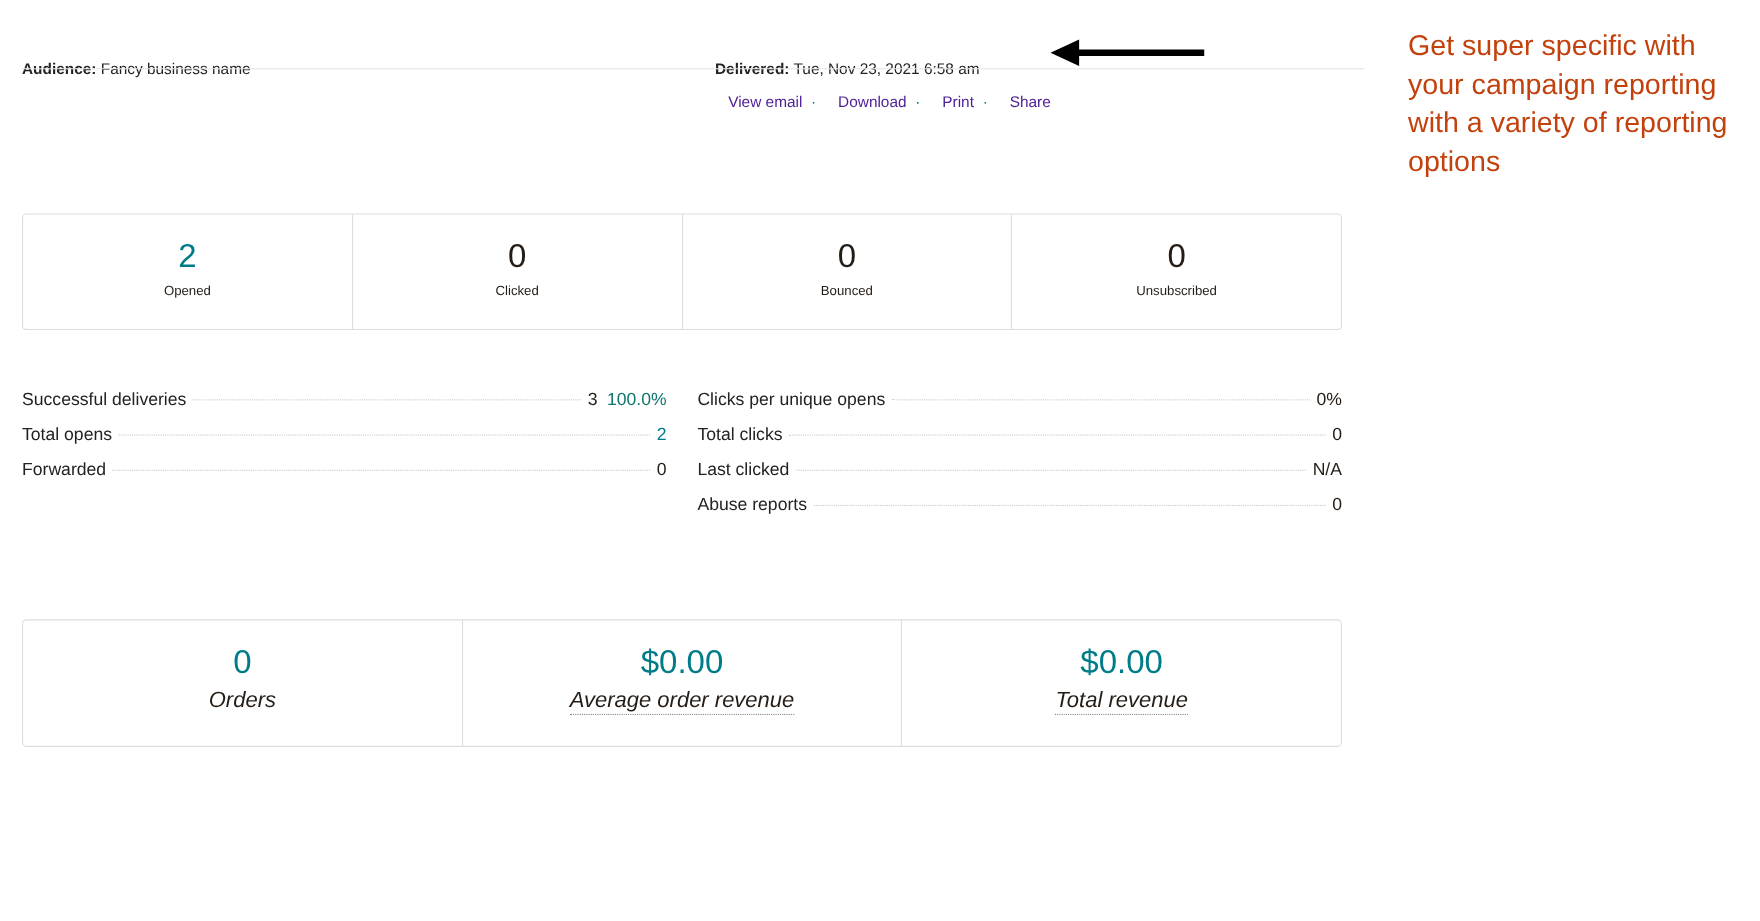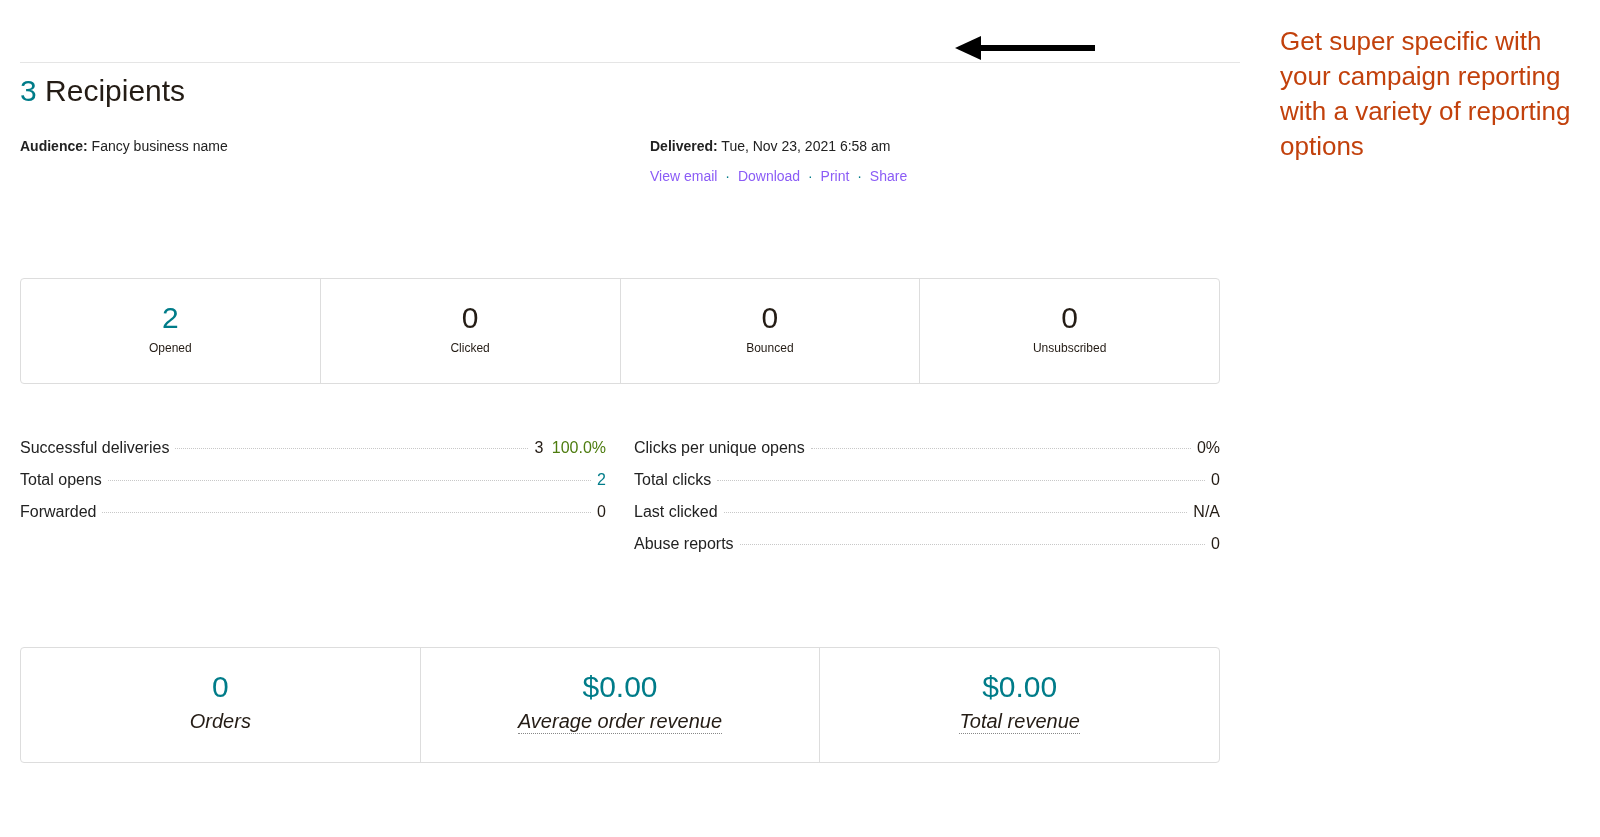--- a/index.html
+++ b/index.html
@@ -21,38 +21,38 @@
   .title { margin-top: 50px; font-size: 30px; font-weight: 400; color: #241c15; }
   .title .num { color: #007c89; }
 
   
   .meta { display: flex; margin-top: 30px; font-size: 14px; }
   .meta-left { width: 630px; }
   .meta-right { flex: 1; }
   .meta-row { margin-bottom: 14px; color: #222; }
   .meta-row .lab { font-weight: 600; }
   .actions { color: #007c89; }
-  .actions .link { color: #8b5cf6; cursor: pointer; }
+  .actions .link { color: #4c1d95; cursor: pointer; margin-left: 12px; }
   .actions .sep { color: #007c89; margin: 0 4px; }
 
   
   .cards { display: flex; margin-top: 80px; border: 1px solid #ddd; border-radius: 4px; }
   .card { flex: 1; padding: 22px 10px 28px 10px; text-align: center; border-right: 1px solid #ddd; }
   .card:last-child { border-right: none; }
   .card .val { font-size: 30px; color: #241c15; font-weight: 400; }
   .card .val.active { color: #007c89; cursor: pointer; }
   .card .lab { font-size: 12px; margin-top: 6px; color: #241c15; }
 
   
   .stats { display: flex; margin-top: 55px; gap: 28px; }
   .stats-col { flex: 1; }
   .stat-row { display: flex; align-items: baseline; font-size: 16px; margin-bottom: 14px; }
   .stat-row .dots { flex: 1; border-bottom: 1px dotted #c8c8c8; margin: 0 6px; position: relative; top: -4px; }
   .stat-row .val { color: #241c15; }
-  .stat-row .val .muted { color: #4d7c0f; margin-left: 4px; }
+  .stat-row .val .muted { color: #0f766e; margin-left: 4px; }
   .stat-row .val.link { color: #007c89; cursor: pointer; }
 
   
   .rev-cards { display: flex; margin-top: 80px; border: 1px solid #ddd; border-radius: 4px; }
   .rev-card { flex: 1; padding: 22px 10px 28px 10px; text-align: center; border-right: 1px solid #ddd; }
   .rev-card:last-child { border-right: none; }
   .rev-card .val { font-size: 30px; color: #007c89; font-weight: 400; }
   .rev-card .lab { font-size: 20px; margin-top: 6px; color: #241c15; font-style: italic; }
   .rev-card .lab.u { border-bottom: 1px dotted #888; display: inline-block; }
 
@@ -60,24 +60,20 @@
   .arrow { position: absolute; left: 955px; top: 34px; }
   .callout { position: absolute; left: 1280px; top: 24px; width: 300px; color: #c2410c; font-weight: 400; font-size: 26px; line-height: 1.35; }
 </style>
 </head>
 <body>
 
 <div class="page">
 
   <hr class="full-hr">
 
-  <h1 class="title">
-    <span class="num">3</span>
-    <span>Recipients</span>
-  </h1>
 
   <div class="meta">
     <div class="meta-left">
       <div class="meta-row">
         <span class="lab">Audience:</span>
         <span>Fancy business name</span>
       </div>
     </div>
     <div class="meta-right">
       <div class="meta-row">

